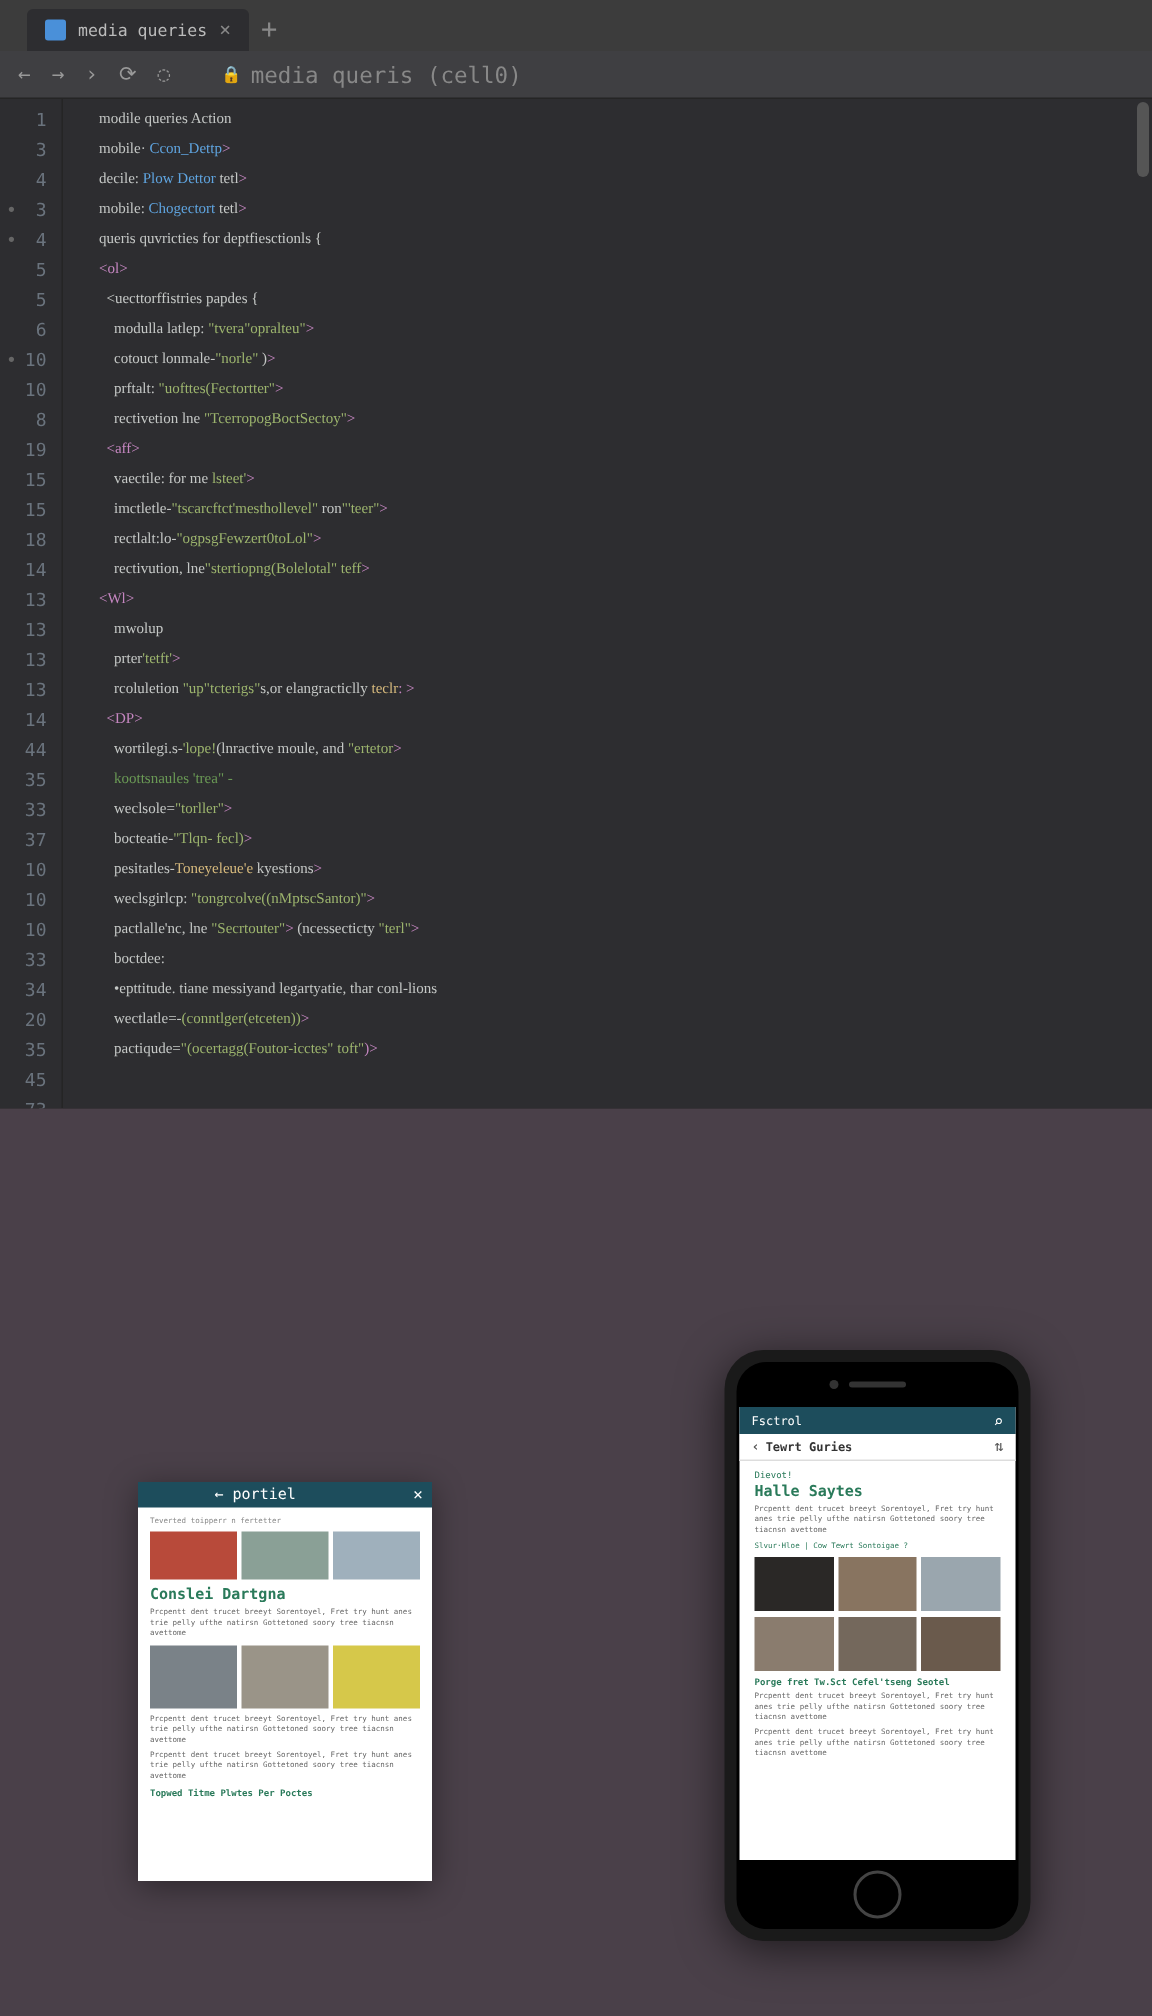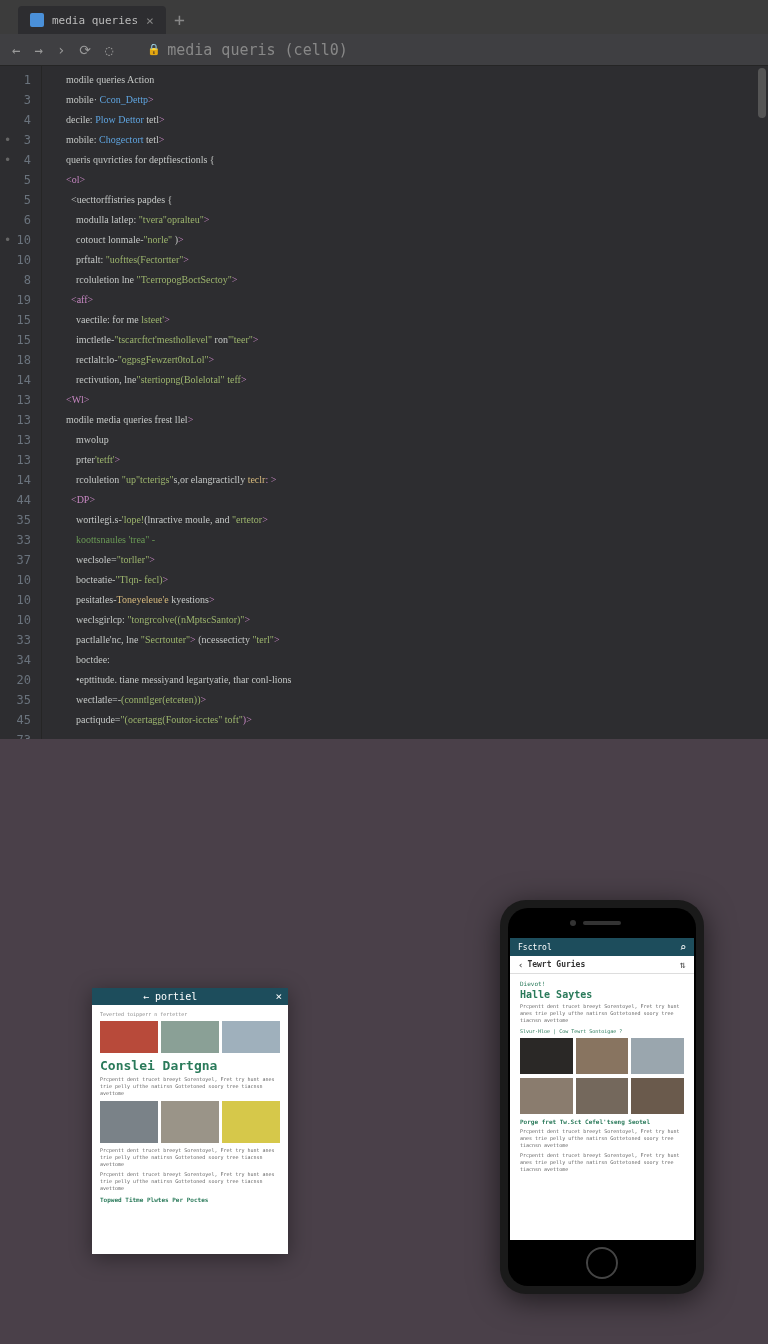--- a/index.html
+++ b/index.html
@@ -41,25 +41,25 @@
 
 .tablet-mockup { position: absolute; left: 92px; top: 249px; width: 196px; height: 266px; background: #fff; box-shadow: 0 4px 20px rgba(0,0,0,0.4); }
 .tablet-header { height: 17px; background: #1d4d5c; display: flex; align-items: center; padding: 0 6px; justify-content: space-between; }
 .tablet-back { color: #fff; font-size: 10px; display: flex; align-items: center; gap: 4px; margin-left: 45px; }
 .tablet-x { color: #fff; font-size: 11px; cursor: pointer; }
 .tablet-body { padding: 6px 8px; font-size: 6px; color: #444; }
 .tablet-sub { color: #888; font-size: 5px; margin-bottom: 4px; }
 .img-grid { display: grid; grid-template-columns: 1fr 1fr 1fr; gap: 3px; margin: 4px 0; }
 .img-cell { height: 32px; background: #c0c4c8; }
 .img-grid.row2 .img-cell { height: 42px; }
-.section-h { color: #2a7a5a; font-weight: bold; font-size: 13px; margin: 5px 0 3px; }
+.section-h { color: #2a7a5a; font-weight: bold; font-size: 10px; margin: 5px 0 3px; }
 .tiny-text { font-size: 5px; color: #666; line-height: 7px; margin: 3px 0; }
 .footer-link { color: #2a7a5a; font-size: 6px; font-weight: bold; margin-top: 4px; }
 
-.phone-mockup { position: absolute; left: 500px; top: 161px; width: 204px; height: 394px; background: #1a1a1a; border-radius: 26px; padding: 8px; box-shadow: 0 6px 30px rgba(0,0,0,0.6); }
+.phone-mockup { position: absolute; left: 483px; top: 161px; width: 204px; height: 394px; background: #1a1a1a; border-radius: 26px; padding: 8px; box-shadow: 0 6px 30px rgba(0,0,0,0.6); }
 .phone-inner { width: 100%; height: 100%; background: #000; border-radius: 20px; display: flex; flex-direction: column; overflow: hidden; position: relative; }
 .phone-top { height: 30px; display: flex; align-items: center; justify-content: center; position: relative; }
 .phone-camera { width: 6px; height: 6px; background: #333; border-radius: 50%; position: absolute; left: 62px; }
 .phone-speaker { width: 38px; height: 4px; background: #333; border-radius: 2px; }
 .phone-screen { flex: 1; background: #fff; margin: 0 2px; }
 .phone-bottom { height: 46px; display: flex; align-items: center; justify-content: center; }
 .home-btn { width: 32px; height: 32px; border: 2px solid #444; border-radius: 50%; cursor: pointer; }
 
 .ph-bar1 { height: 18px; background: #1d4d5c; display: flex; align-items: center; justify-content: space-between; padding: 0 8px; }
 .ph-bar1-t { color: #fff; font-size: 8px; }
@@ -143,28 +143,27 @@
       <div class="line"><span class="kw">modile queries Action</span></div>
         <div class="line"><span class="kw">mobile· </span><span class="cls">Ccon_Dettp</span><span class="tag">&gt;</span></div>
         <div class="line"><span class="kw">decile: </span><span class="cls">Plow Dettor</span><span class="kw"> tetl</span><span class="tag">&gt;</span></div>
         <div class="line"><span class="kw">mobile: </span><span class="cls">Chogectort</span><span class="kw"> tetl</span><span class="tag">&gt;</span></div>
         <div class="line"><span class="kw">queris quvricties for deptfiesctionls {</span></div>
         <div class="line"><span class="tag">&lt;ol&gt;</span></div>
         <div class="line"><span class="kw">  &lt;uecttorffistries papdes {</span></div>
         <div class="line"><span class="kw">    modulla latlep: </span><span class="str">"tvera"opralteu"</span><span class="tag">&gt;</span></div>
         <div class="line"><span class="kw">    cotouct lonmale-</span><span class="str">"norle"</span><span class="kw"> )</span><span class="tag">&gt;</span></div>
         <div class="line"><span class="kw">    prftalt: </span><span class="str">"uofttes(Fectortter"</span><span class="tag">&gt;</span></div>
-        <div class="line"><span class="kw">    rcoluletion lne </span><span class="str">"TcerropogBoctSectoy"</span><span class="tag">&gt;</span></div>
+        <div class="line"><span class="kw">    rectivetion lne </span><span class="str">"TcerropogBoctSectoy"</span><span class="tag">&gt;</span></div>
         <div class="line"><span class="tag">  &lt;aff&gt;</span></div>
         <div class="line"><span class="kw">    vaectile: for me </span><span class="str">lsteet'</span><span class="tag">&gt;</span></div>
         <div class="line"><span class="kw">    imctletle-</span><span class="str">"tscarcftct'mesthollevel"</span><span class="kw"> ron</span><span class="str">"'teer"</span><span class="tag">&gt;</span></div>
         <div class="line"><span class="kw">    rectlalt:lo-</span><span class="str">"ogpsgFewzert0toLol"</span><span class="tag">&gt;</span></div>
         <div class="line"><span class="kw">    rectivution, lne</span><span class="str">"stertiopng(Bolelotal" teff</span><span class="tag">&gt;</span></div>
         <div class="line"><span class="tag">&lt;Wl&gt;</span></div>
-        <div class="line"><span class="kw">modile media queries frest llel</span><span class="tag">&gt;</span></div>
         <div class="line"><span class="kw">    mwolup</span></div>
         <div class="line"><span class="kw">    prter</span><span class="str">'tetft'</span><span class="tag">&gt;</span></div>
         <div class="line"><span class="kw">    rcoluletion </span><span class="str">"up"tcterigs"</span><span class="kw">s,or elangracticlly </span><span class="fn">teclr</span><span class="tag">: &gt;</span></div>
         <div class="line"><span class="tag">  &lt;DP&gt;</span></div>
         <div class="line"><span class="kw">    wortilegi.s-</span><span class="str">'lope!</span><span class="kw">(lnractive moule, and </span><span class="str">"ertetor</span><span class="tag">&gt;</span></div>
         <div class="line"><span class="num">    koottsnaules 'trea" -</span></div>
         <div class="line"><span class="kw">    weclsole=</span><span class="str">"torller"</span><span class="tag">&gt;</span></div>
         <div class="line"><span class="kw">    bocteatie-</span><span class="str">"Tlqn- fecl)</span><span class="tag">&gt;</span></div>
         <div class="line"><span class="kw">    pesitatles-</span><span class="fn">Toneyeleue'e</span><span class="kw"> kyestions</span><span class="tag">&gt;</span></div>
         <div class="line"><span class="kw">    weclsgirlcp: </span><span class="str">"tongrcolve((nMptscSantor)"</span><span class="tag">&gt;</span></div>

